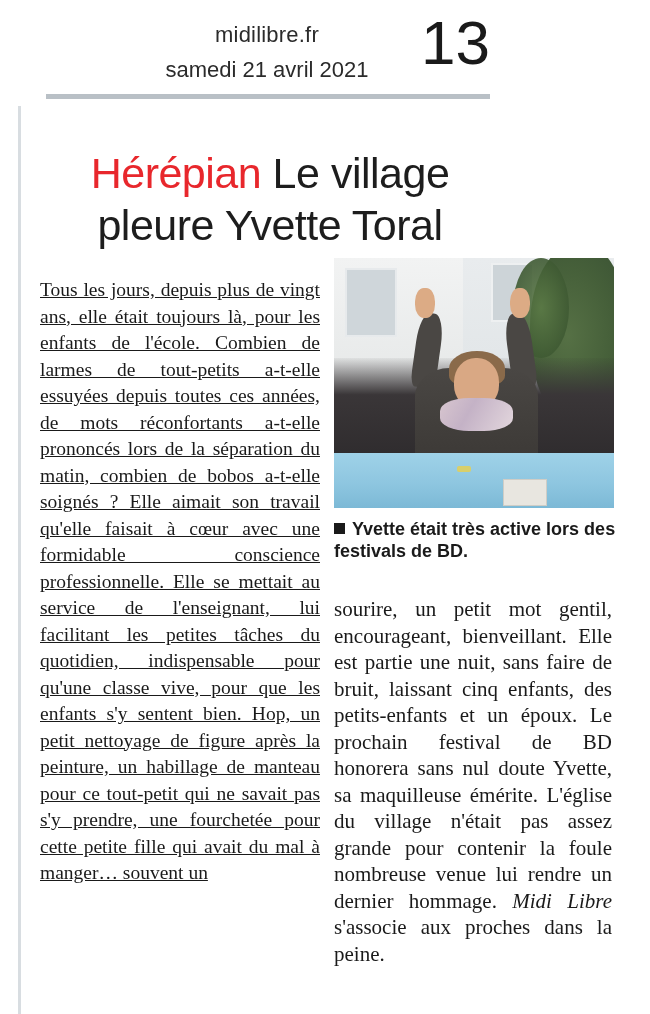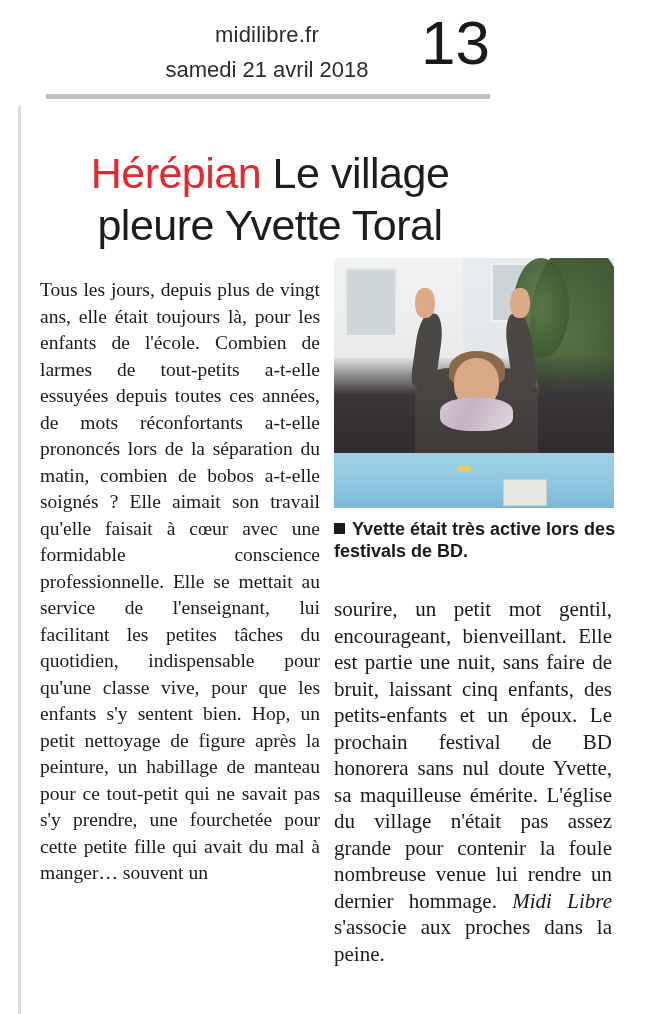--- a/index.html
+++ b/index.html
@@ -91,20 +91,21 @@
   .col-left {
     position: absolute;
     left: 40px;
     top: 277px;
     width: 280px;
     font-size: 19.5px;
     line-height: 26.5px;
     text-align: justify;
     text-justify: inter-word;
     hyphens: auto;
+    text-decoration: underline;
   }
   .col-right {
     position: absolute;
     left: 334px;
     top: 596px;
     width: 278px;
     font-size: 21px;
     line-height: 26.5px;
     text-align: justify;
     hyphens: auto;
@@ -319,21 +320,21 @@
 </style>
 </head>
 <body>
 
 <div class="page">
 
   <div class="side-rule"></div>
 
   <div class="masthead">
     <div class="masthead-site">midilibre.fr</div>
-    <div class="masthead-date">samedi 21 avril 2018</div>
+    <div class="masthead-date">samedi 21 avril 2021</div>
     <div class="masthead-pagenum">13</div>
     <div class="masthead-rule"></div>
   </div>
 
   <h1 class="headline"><span class="kicker">Hérépian</span><span> Le village pleure Yvette Toral</span></h1>
 
   <div class="col-left">
     <p>Tous les jours, depuis plus de vingt ans, elle était toujours là, pour les enfants de l'école. Combien de larmes de tout-petits a-t-elle essuyées depuis toutes ces années, de mots réconfortants a-t-elle prononcés lors de la séparation du matin, combien de bobos a-t-elle soignés ? Elle aimait son travail qu'elle faisait à cœur avec une formidable conscience professionnelle. Elle se mettait au service de l'enseignant, lui facilitant les petites tâches du quotidien, indispensable pour qu'une classe vive, pour que les enfants s'y sentent bien. Hop, un petit nettoyage de figure après la peinture, un habillage de manteau pour ce tout-petit qui ne savait pas s'y prendre, une fourchetée pour cette petite fille qui avait du mal à manger… souvent un</p>
   </div>
 

